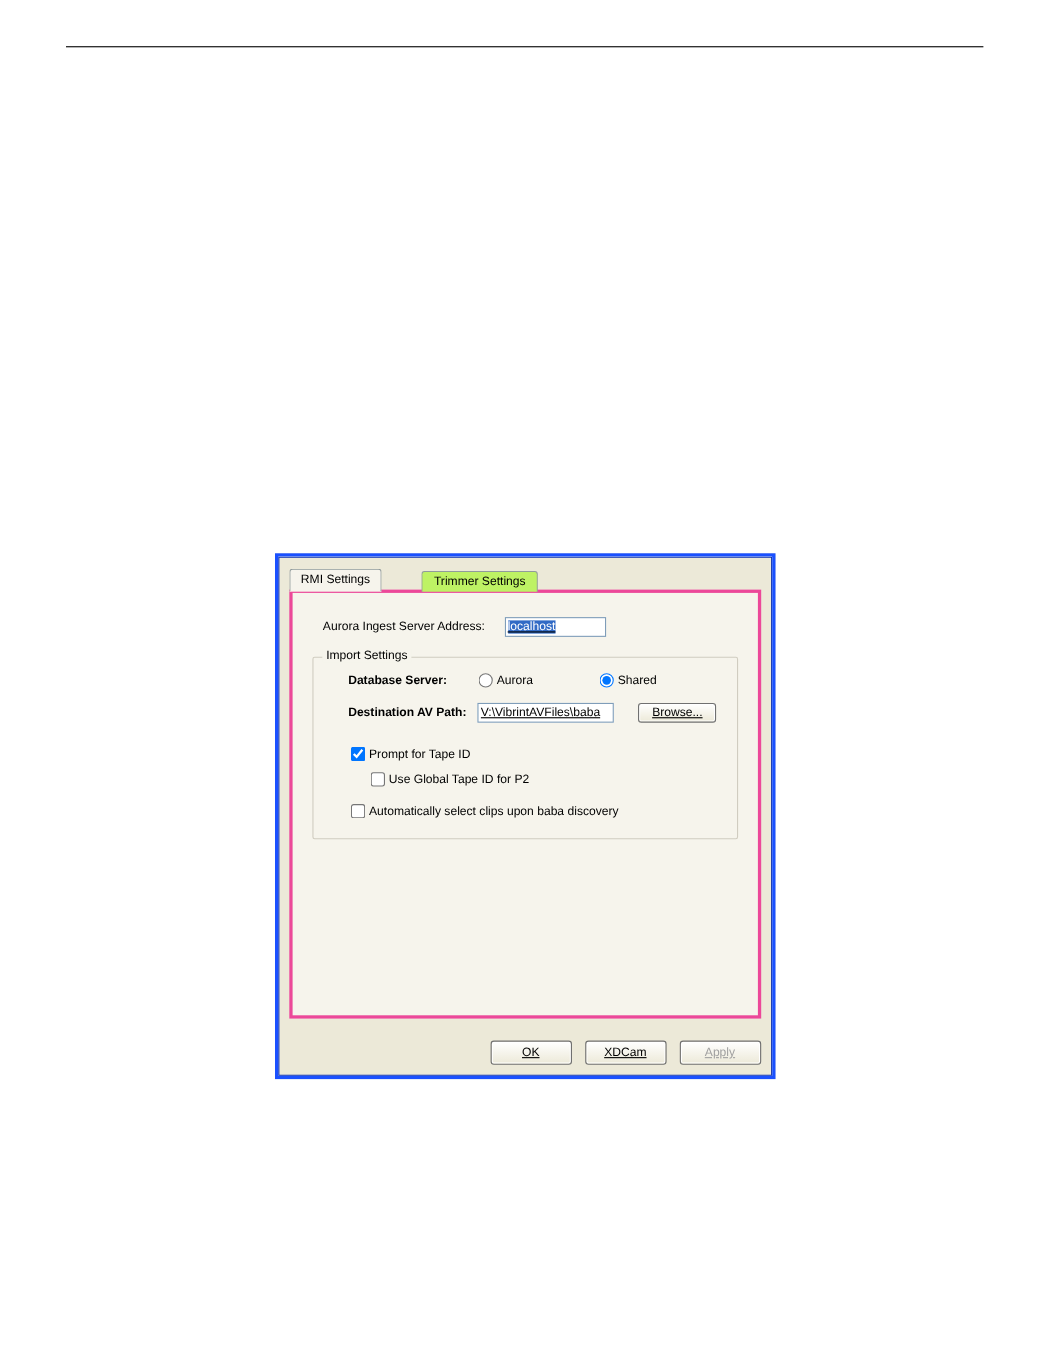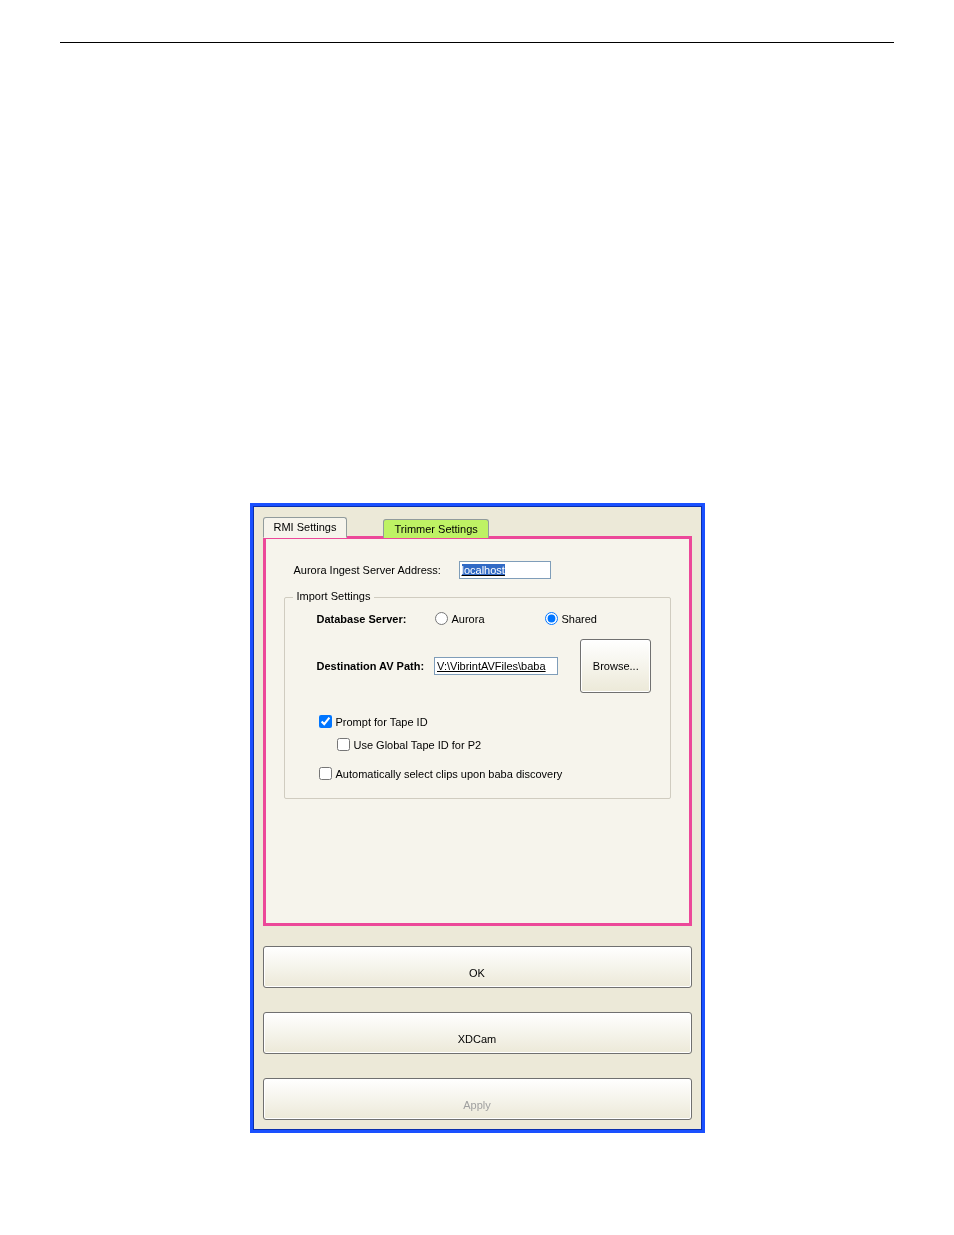--- a/index.html
+++ b/index.html
@@ -152,38 +152,38 @@
     left: 8px;
     background: #f6f4ec;
     padding: 0 4px;
     font-size: 11px;
   }
   .grow { display:flex; align-items:center; margin-bottom:14px; font-size:11px; }
   .grow .glbl { width:118px;font-weight:bold; }
   .btn {
     border: 1px solid #707070;
     background: linear-gradient(to bottom,#fff,#ece9d8);
-    padding: 20px 12px;
+    padding: 2px 12px;
     font-size: 11px;
     border-radius: 3px;
     font-family: inherit;
     cursor: pointer;
     min-width: 66px;
     box-shadow: 0 0 0 1px #fff inset;
+    text-decoration: underline;
   }
   .btn:disabled, .btn.disabled {
     color: #a0a0a0;
     cursor: default;
   }
   .footer {
     display: flex;
     justify-content: flex-end;
-    gap: 24px;
+    gap: 12px;
     padding: 10px 10px 10px 10px;
-    flex-direction: column;
   }
   .footer .btn { min-width: 74px; height:22px; }
   .indent1 { margin-left: 16px; }
   .indent2 { margin-left: 34px; }
 </style>
 </head>
 <body>
 
 <div class="page">
   <hr class="hr">

